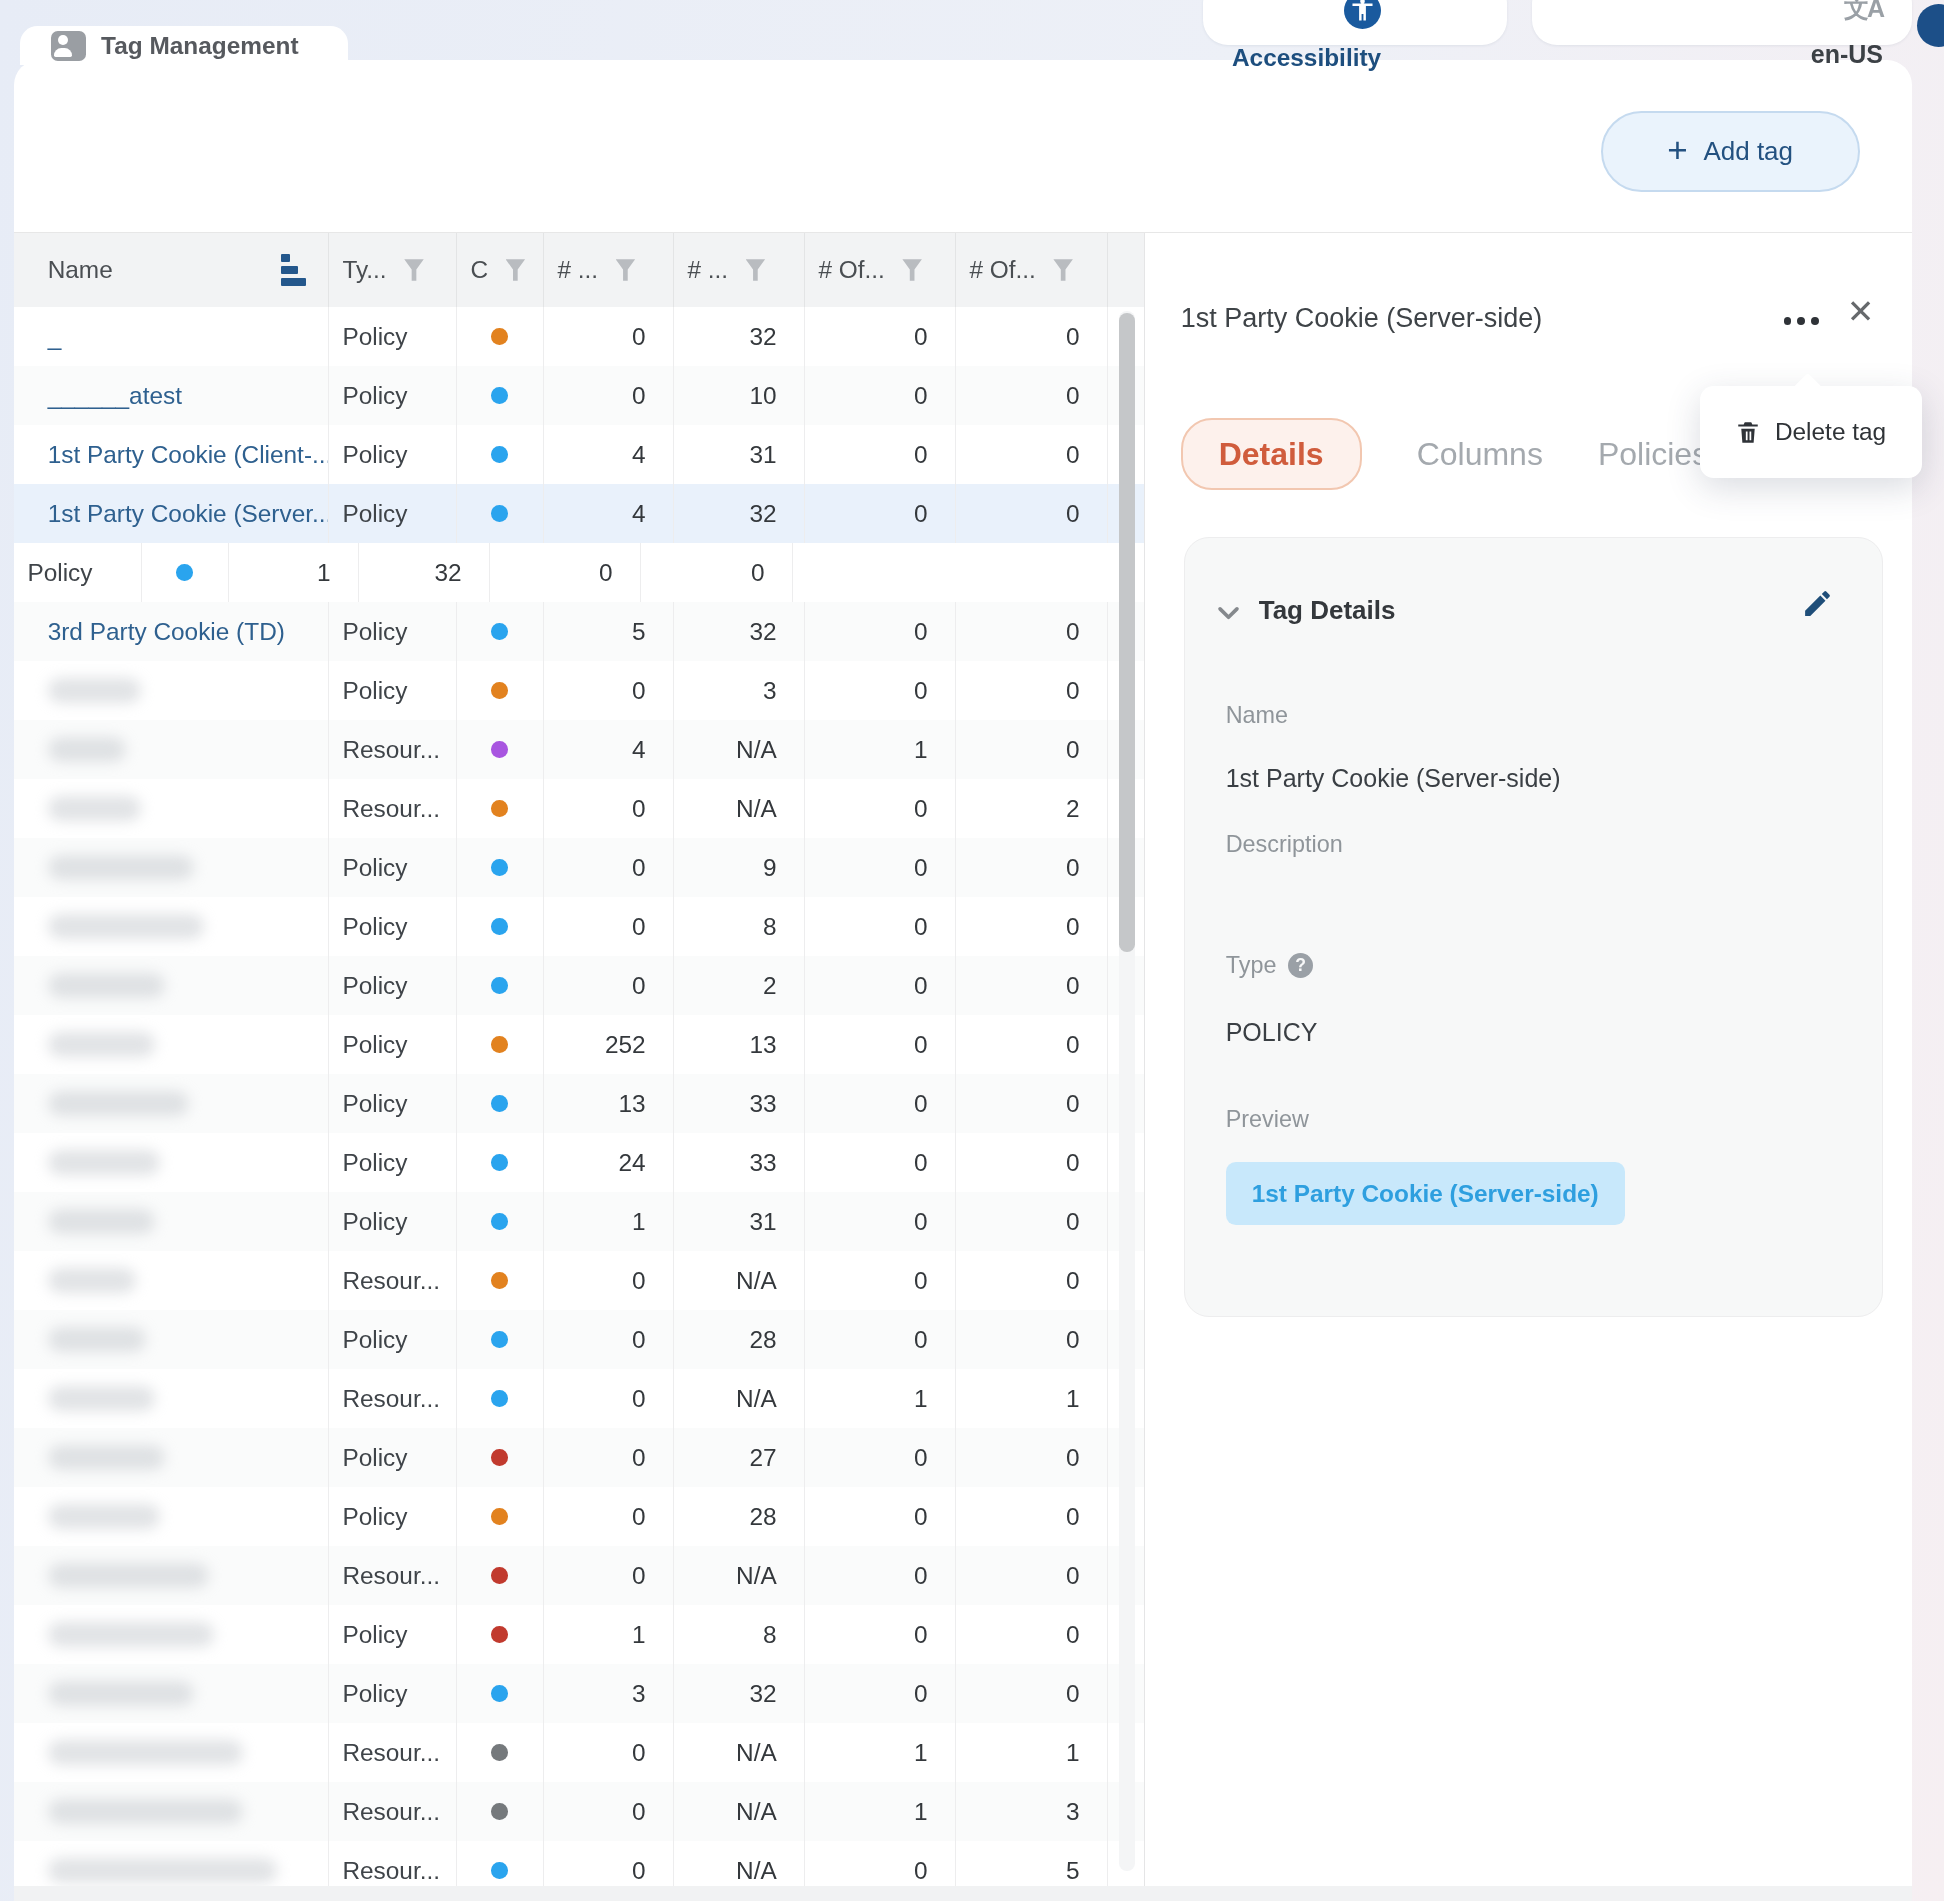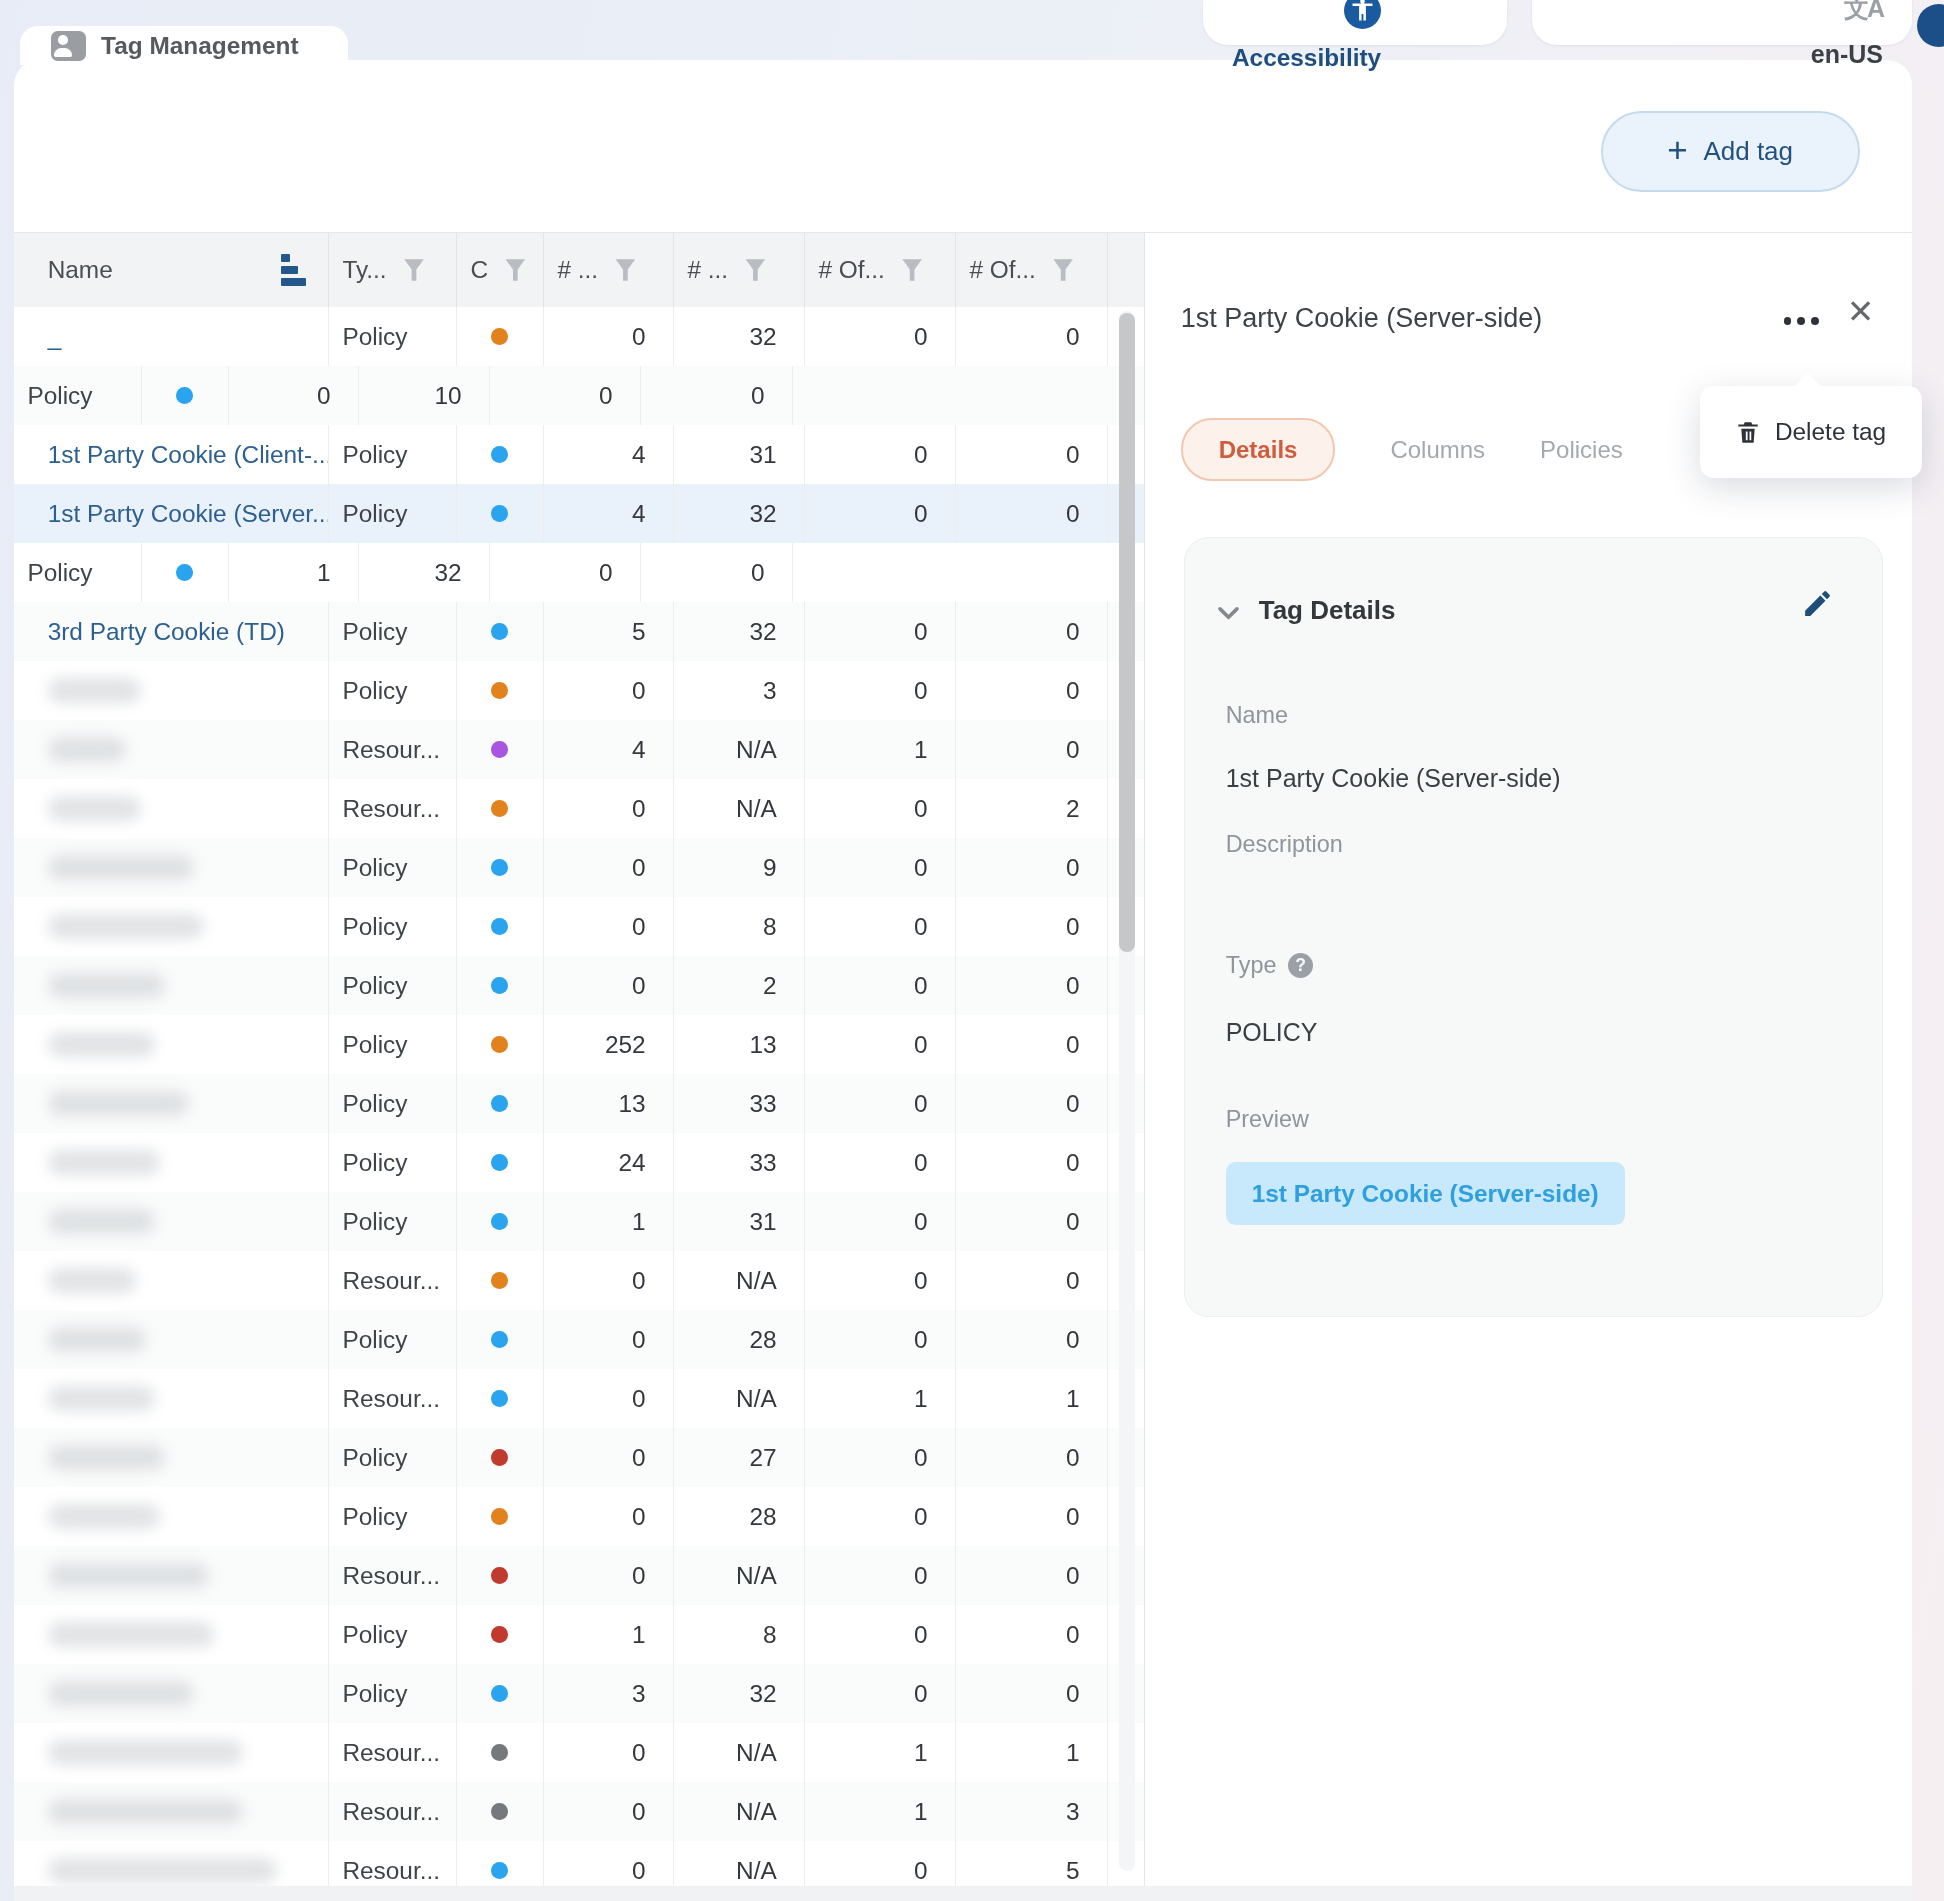--- a/index.html
+++ b/index.html
@@ -70,21 +70,21 @@
   .vscroll-thumb { position:absolute; left:0; top:2px; width:15.6px; height:639px; background:#c5c7c9; border-radius:7.8px; cursor:grab; }
   .hscroll-strip { position:absolute; left:0; right:0; bottom:0; height:14.6px; background:#f1f2f3; }
 
   
   .panel { flex:1; position:relative; border-left:1px solid #e5e5e6; }
   .panel-title { position:absolute; left:36px; top:70px; font-size:27px; color:#3e4347; font-weight:500; }
   .dots-menu { position:absolute; left:639px; top:84px; display:flex; gap:5.9px; cursor:pointer; }
   .dots-menu div { width:7.8px; height:7.8px; border-radius:50%; background:#2f3338; }
   .close-x { position:absolute; left:702px; top:59px; font-size:33px; color:#66696c; cursor:pointer; }
   .tabsrow { position:absolute; left:36px; top:185px; display:flex; align-items:center; gap:55px; }
-  .ptab { font-size:24px; color:#a4a9ae; cursor:pointer; }
+  .ptab { font-size:32px; color:#a4a9ae; cursor:pointer; }
   .ptab.active { background:#fdf1ec; border:2px solid #f2c7b0; color:#d05c3c; font-weight:600;
                  border-radius:31px; padding:15.6px 36px; }
   .popup { position:absolute; left:555px; top:153px; width:222px; height:92px; background:#fff;
            border-radius:13.7px; box-shadow:0 9.8px 34px rgba(50,60,90,.18); z-index:5;
            display:flex; align-items:center; justify-content:center; gap:13.7px; cursor:pointer; }
   .popup::before { content:""; position:absolute; left:98px; top:-8.8px; width:19.5px; height:19.5px;
                    background:#fff; transform:rotate(45deg); border-radius:2.9px; }
   .popup-label { font-size:24.4px; color:#2f3337; font-weight:500; }
   .icon-svg { flex:0 0 auto; }
 
@@ -184,20 +184,23 @@
             <div class="td type" style="width: 128px;">Policy</div>
             <div class="td dotcell" style="width: 87px;">
               <div class="dot" style="background: rgb(226, 130, 31);"></div>
             </div>
             <div class="td num" style="width: 130px;">0</div>
             <div class="td num" style="width: 131px;">32</div>
             <div class="td num" style="width: 151px;">0</div>
             <div class="td num" style="width: 152px;">0</div>
           </div>
           <div class="tr">
+            <div class="td name" style="width: 315px;">
+              <span class="name-link">______atest</span>
+            </div>
             <div class="td type" style="width: 128px;">Policy</div>
             <div class="td dotcell" style="width: 87px;">
               <div class="dot" style="background: rgb(42, 164, 238);"></div>
             </div>
             <div class="td num" style="width: 130px;">0</div>
             <div class="td num" style="width: 131px;">10</div>
             <div class="td num" style="width: 151px;">0</div>
             <div class="td num" style="width: 152px;">0</div>
           </div>
           <div class="tr">

